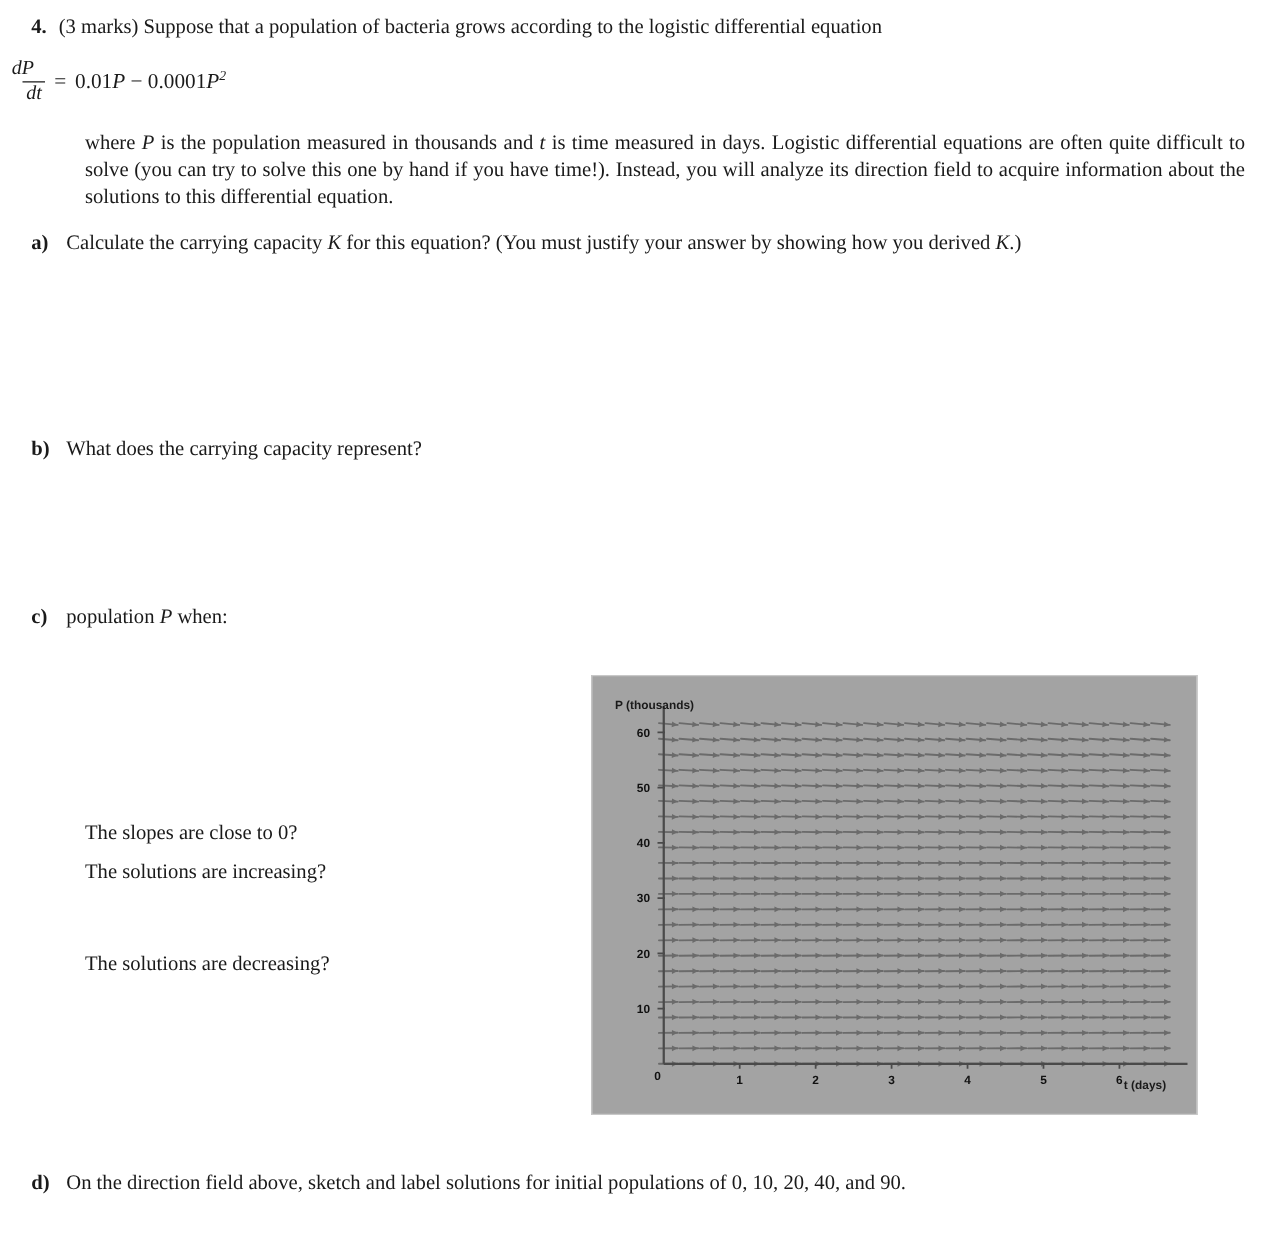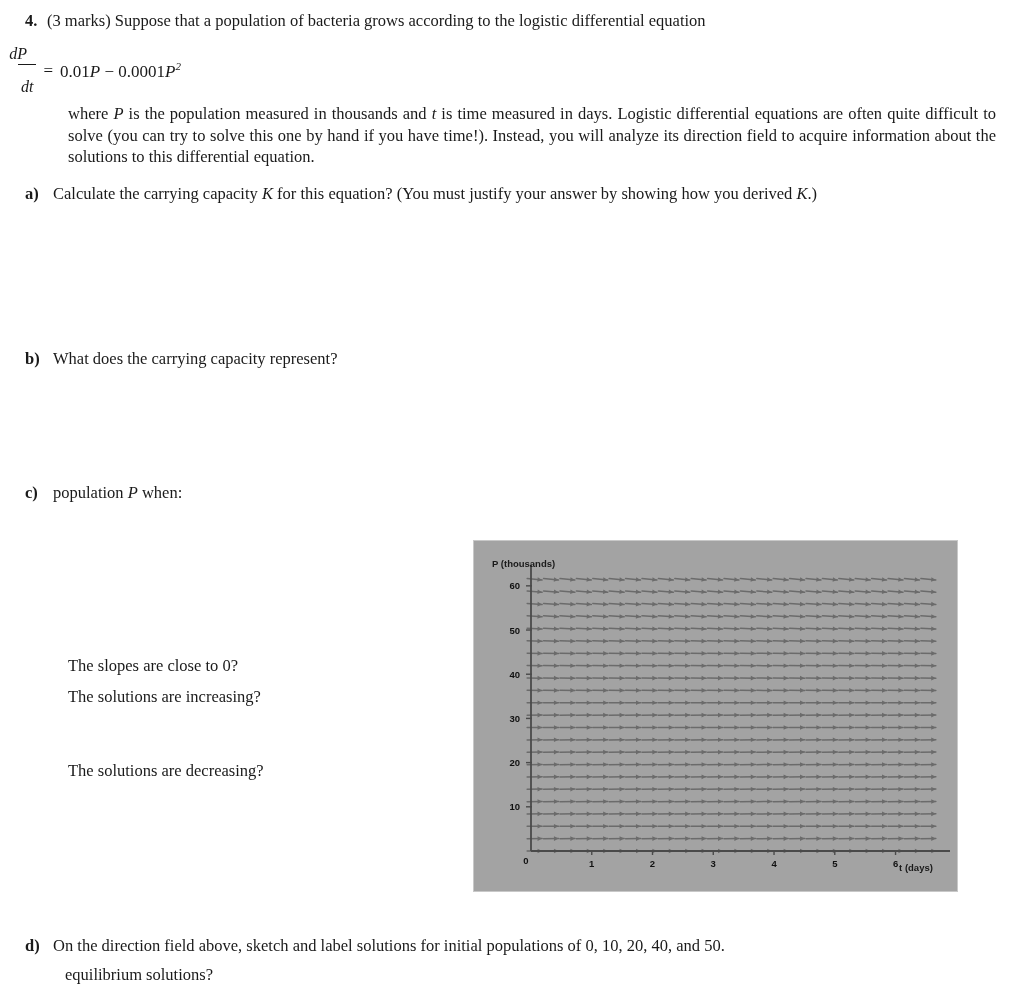--- a/index.html
+++ b/index.html
@@ -70,21 +70,21 @@
     display: inline-flex;
     flex-direction: column;
     align-items: center;
     justify-content: center;
     vertical-align: middle;
     line-height: 1.05;
     font-style: italic;
     font-size: 16px;
   }
   .frac .num { padding: 0 3px 1px 3px; }
-  .frac .den { padding: 14px 3px 0 3px; border-top: 1.1px solid #1a1a1a; margin-left: 18px; }
+  .frac .den { padding: 1px 3px 0 3px; border-top: 1.1px solid #1a1a1a; margin-left: 18px; }
   .eqrhs { font-size: 17px; }
   .eqrhs .var { font-style: italic; }
   .eqrhs sup { font-size: 11px; vertical-align: super; font-style: italic; }
 
   
   #where-par {
     position: absolute;
     left: 68px;
     top: 103px;
     width: 928px;
@@ -1385,18 +1385,17 @@
           <text class="tick-text" x="300.030303030303" y="326" text-anchor="middle">4</text>
           <text class="tick-text" x="360.7878787878788" y="326" text-anchor="middle">5</text>
           <text class="tick-text" x="421.54545454545456" y="326" text-anchor="middle">6</text>
         </g>
     </svg>
   </div>
 
   <div class="qrow" id="part-d">
     <div class="qlabel">d)</div>
     <div class="qbody">
-      <p>On the direction field above, sketch and label solutions for initial populations of 0, 10, 20, 40, and 50.</p>
-      <p>equilibrium solutions?</p>
+      <p>On the direction field above, sketch and label solutions for initial populations of 0, 10, 20, 40, and 90.</p>
     </div>
   </div>
 
 </div>
 
 </body></html>

